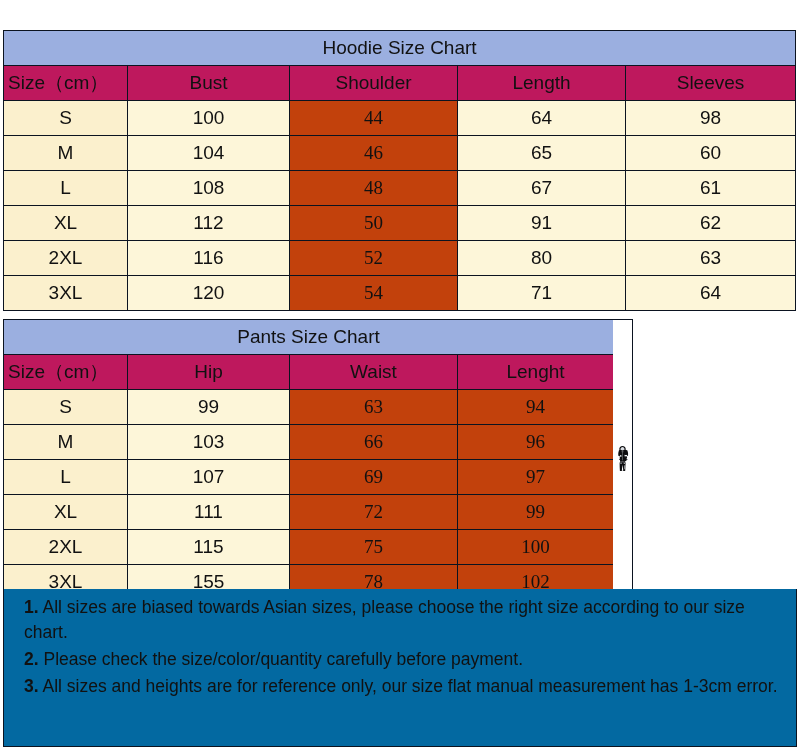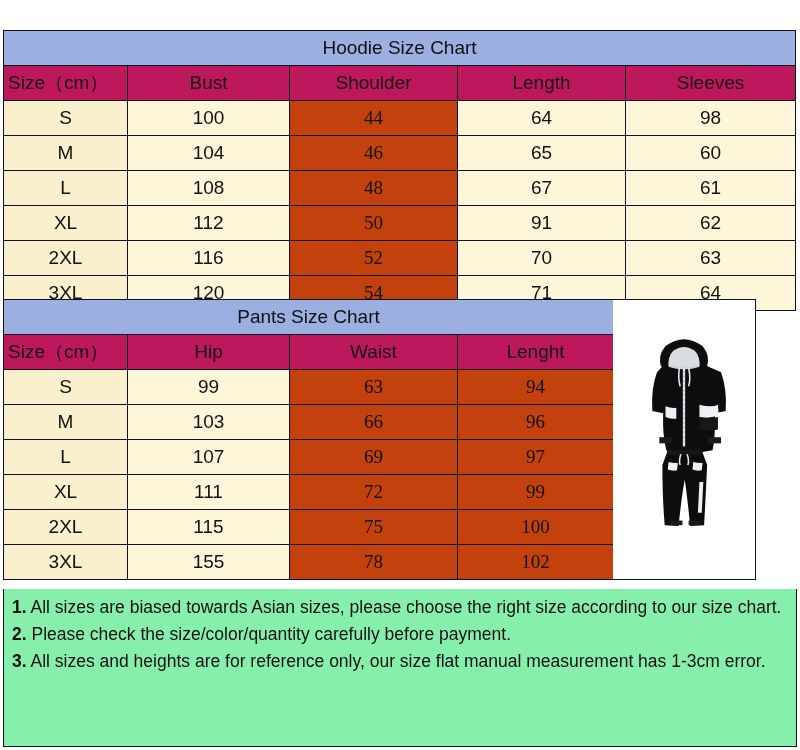--- a/index.html
+++ b/index.html
@@ -65,22 +65,22 @@
   .hoodie-block {
     position: absolute;
     left: 3px;
     top: 30px;
     width: 698px;
   }
 
   .pants-wrap {
     position: absolute;
     left: 3px;
-    top: 299px;
-    width: 753px;
+    top: 319px;
+    width: 630px;
     display: flex;
   }
   .pants-block { width: 610px; }
   .image-cell {
     width: 184px;
     border: 1px solid #0b1320;
     border-left: none;
     background: #ffffff;
     position: relative;
     overflow: hidden;
@@ -88,22 +88,22 @@
 
   
   .notes {
     position: absolute;
     left: 3px;
     top: 589px;
     width: 794px;
     height: 158px;
     border: 1px solid #0b1320;
     border-top: none;
-    padding: 6px 8px 0 8px;
-    background: #86efac;
+    padding: 6px 8px 0 20px;
+    background: #0369a1;
   }
   .notes p {
     margin: 0 0 2px 0;
     font-size: 17.5px;
     line-height: 25px;
     color: #111;
   }
   .notes b { font-weight: bold; }
 
   
@@ -160,21 +160,21 @@
           <td class="col-size">XL</td>
           <td class="col-a">112</td>
           <td class="col-b">50</td>
           <td class="col-c">91</td>
           <td class="col-d">62</td>
         </tr>
         <tr>
           <td class="col-size">2XL</td>
           <td class="col-a">116</td>
           <td class="col-b">52</td>
-          <td class="col-c">70</td>
+          <td class="col-c">80</td>
           <td class="col-d">63</td>
         </tr>
         <tr>
           <td class="col-size">3XL</td>
           <td class="col-a">120</td>
           <td class="col-b">54</td>
           <td class="col-c">71</td>
           <td class="col-d">64</td>
         </tr>
       </tbody>

